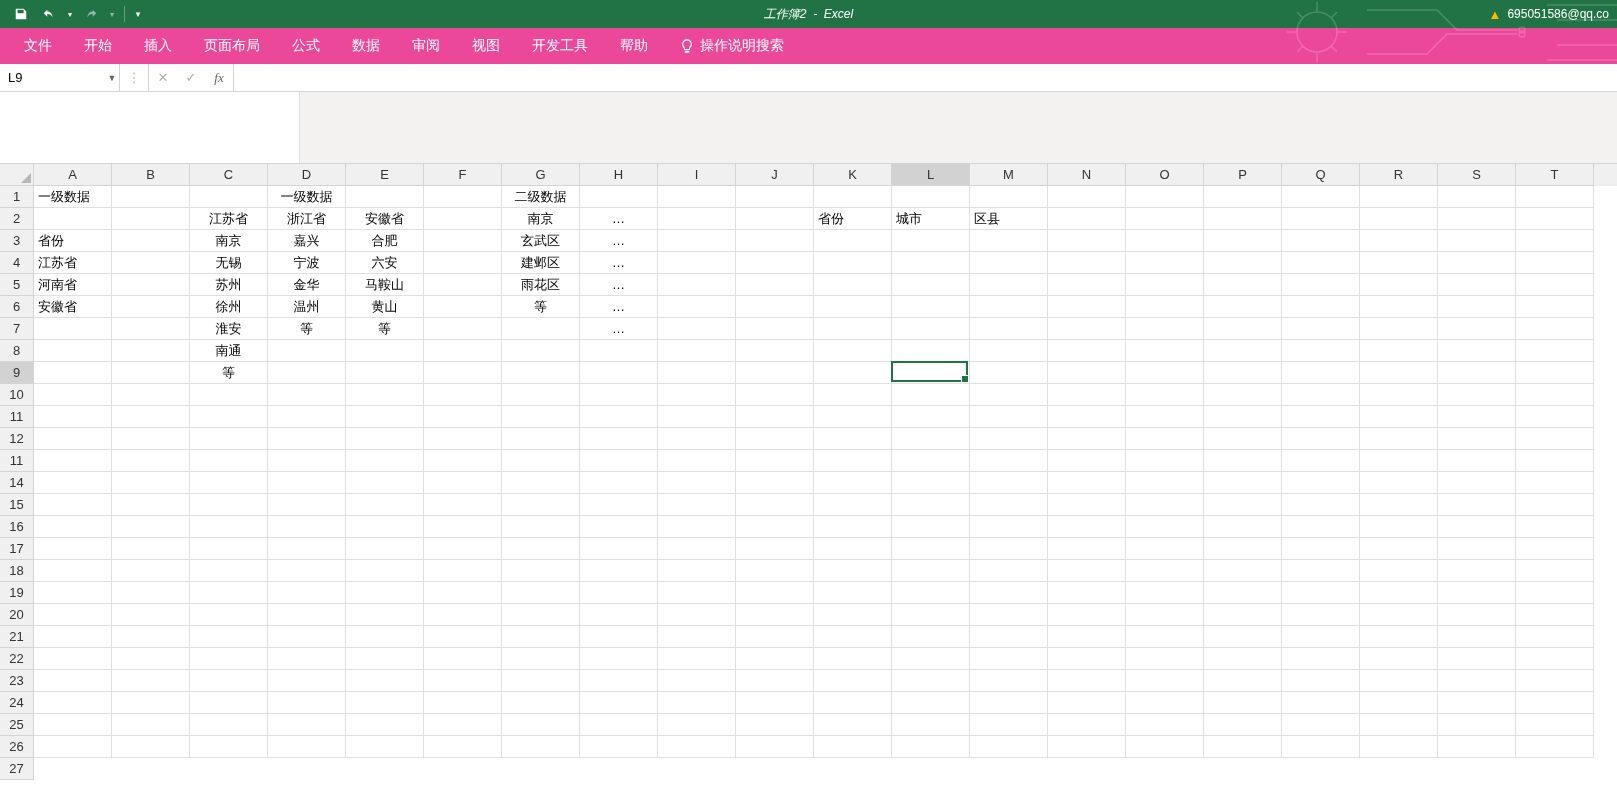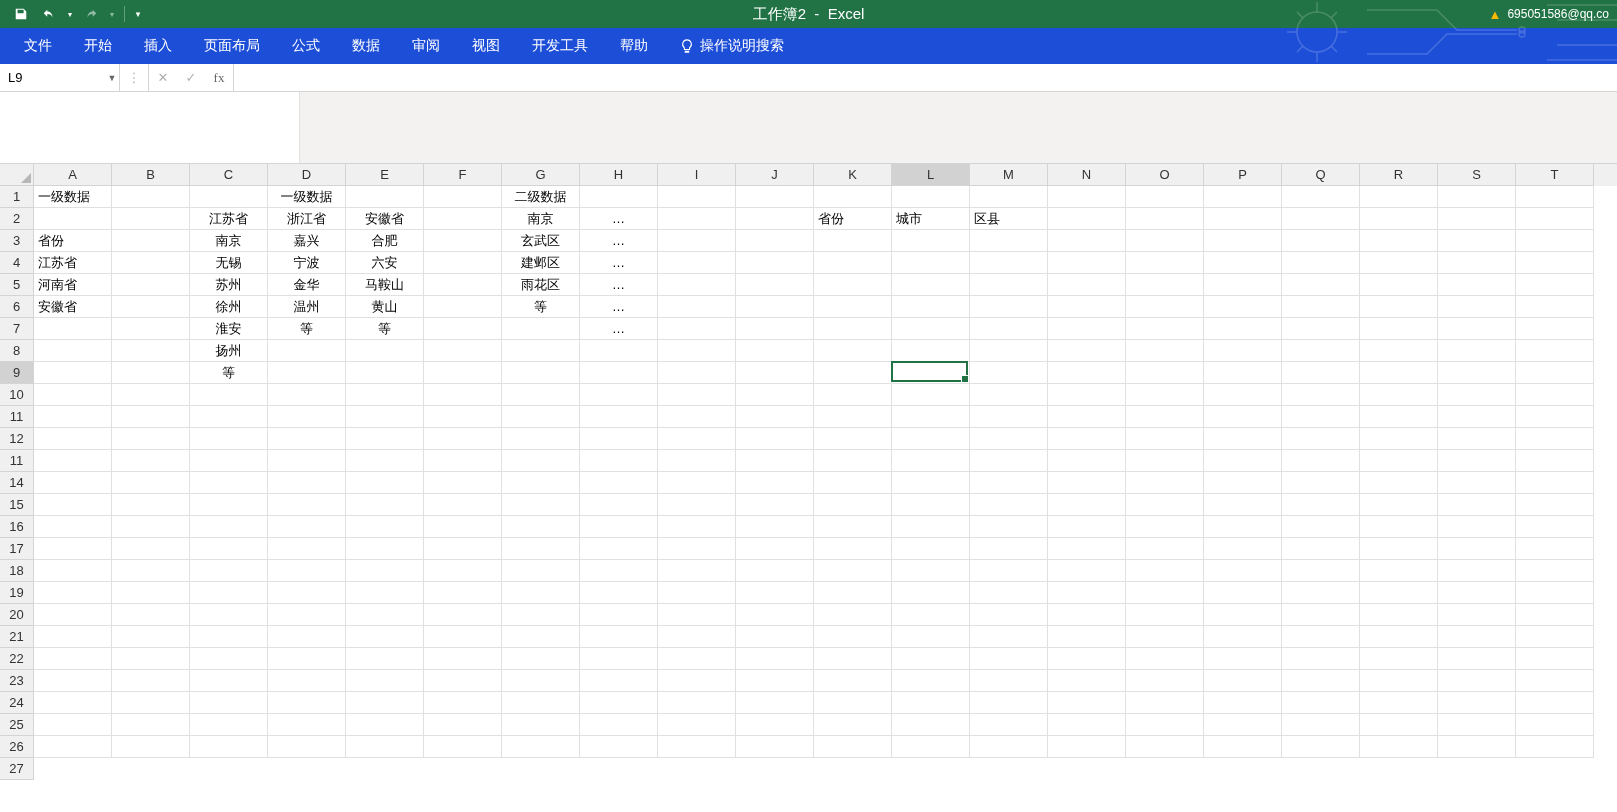--- a/index.html
+++ b/index.html
@@ -2,34 +2,34 @@
 <html><head>
 <meta charset="utf-8">
 <style>
 * { box-sizing: border-box; margin: 0; padding: 0; }
 body { font-family: "Microsoft YaHei", "Segoe UI", sans-serif; font-size: 13px; overflow: hidden; background: #fff; user-select: none; }
 .titlebar { background: #217346; height: 28px; display: flex; align-items: center; color: #fff; position: relative; }
 .qat { display: flex; align-items: center; gap: 2px; padding-left: 8px; }
 .qat-btn { width: 26px; height: 24px; display: flex; align-items: center; justify-content: center; cursor: pointer; }
 .qat-btn svg { width: 14px; height: 14px; fill: #fff; }
 .qat-sep { width: 1px; height: 16px; background: rgba(255,255,255,0.3); margin: 0 4px; }
-.title-center { position: absolute; left: 50%; transform: translateX(-50%); font-size: 15px; }
+.title-center { position: absolute; left: 50%; transform: translateX(-50%); font-size: 12px; font-style: italic; }
 .title-right { margin-left: auto; display: flex; align-items: center; gap: 6px; padding-right: 8px; font-size: 12px; }
 .warn-icon { color: #ffb900; font-size: 13px; }
-.ribbon-tabs { background: #1d4ed8; height: 36px; display: flex; align-items: center; padding-left: 10px; gap: 4px; color: #fff; }
+.ribbon-tabs { background: #ec4899; height: 36px; display: flex; align-items: center; padding-left: 10px; gap: 4px; color: #fff; }
 .rtab { padding: 6px 14px; font-size: 14px; cursor: pointer; }
 .rtab.search { display: flex; align-items: center; gap: 6px; }
 .bulb-icon { width: 14px; height: 14px; fill: none; stroke: #fff; stroke-width: 1.2; }
 .formula-bar { height: 28px; background: #fff; border-bottom: 1px solid #d4d4d4; display: flex; align-items: stretch; }
 .name-box { width: 120px; border-right: 1px solid #d4d4d4; display: flex; align-items: center; }
 .name-input { border: none; width: 100%; height: 100%; padding: 0 8px; font-size: 13px; outline: none; background: #fff; }
 .name-dd { width: 16px; height: 100%; display: flex; align-items: center; justify-content: center; cursor: pointer; color: #666; font-size: 9px; }
 .fb-btns { display: flex; align-items: center; border-right: 1px solid #d4d4d4; }
 .fb-btn { width: 28px; height: 100%; display: flex; align-items: center; justify-content: center; color: #b0b0b0; cursor: pointer; }
-.fx { font-family: "Cambria Math", serif; color: #666; }
+.fx { font-style: italic; font-family: "Cambria Math", serif; color: #666; }
 .formula-input { flex: 1; border: none; padding: 0 8px; outline: none; font-size: 13px; }
 .collapsed-ribbon { height: 72px; background: #f3f2f1; border-bottom: 1px solid #d4d4d4; position: relative; }
 .collapsed-ribbon .formula-extend { position: absolute; left: 0; top: 0; width: 300px; height: 72px; background: #fff; border-right: 1px solid #e0e0e0; border-bottom: 1px solid #d4d4d4; }
 .grid-wrap { position: relative; height: calc(812px - 28px - 36px - 28px - 72px); overflow: hidden; background: #fff; }
 .colhdr-row { display: flex; height: 22px; background: #f0f0f0; position: sticky; top: 0; }
 .corner { width: 34px; min-width: 34px; background: #f0f0f0; border-right: 1px solid #d4d4d4; border-bottom: 1px solid #d4d4d4; position: relative; }
 .corner::after { content: ""; position: absolute; right: 2px; bottom: 2px; width: 0; height: 0; border-style: solid; border-width: 0 0 10px 10px; border-color: transparent transparent #b7b7b7 transparent; }
 .colhdr { width: 78px; min-width: 78px; text-align: center; font-size: 13px; color: #333; border-right: 1px solid #d4d4d4; border-bottom: 1px solid #d4d4d4; line-height: 21px; background: #f0f0f0; }
 .colhdr.sel { background: #d2d2d2; }
 .gridbody { display: flex; }
@@ -339,21 +339,21 @@
           <div class="cell"></div>
           <div class="cell"></div>
           <div class="cell"></div>
           <div class="cell"></div>
           <div class="cell"></div>
           <div class="cell"></div>
         </div>
         <div class="cellsrow">
           <div class="cell"></div>
           <div class="cell"></div>
-          <div class="cell center">扬州</div>
+          <div class="cell center">南通</div>
           <div class="cell"></div>
           <div class="cell"></div>
           <div class="cell"></div>
           <div class="cell"></div>
           <div class="cell"></div>
           <div class="cell"></div>
           <div class="cell"></div>
           <div class="cell"></div>
           <div class="cell"></div>
           <div class="cell"></div>

